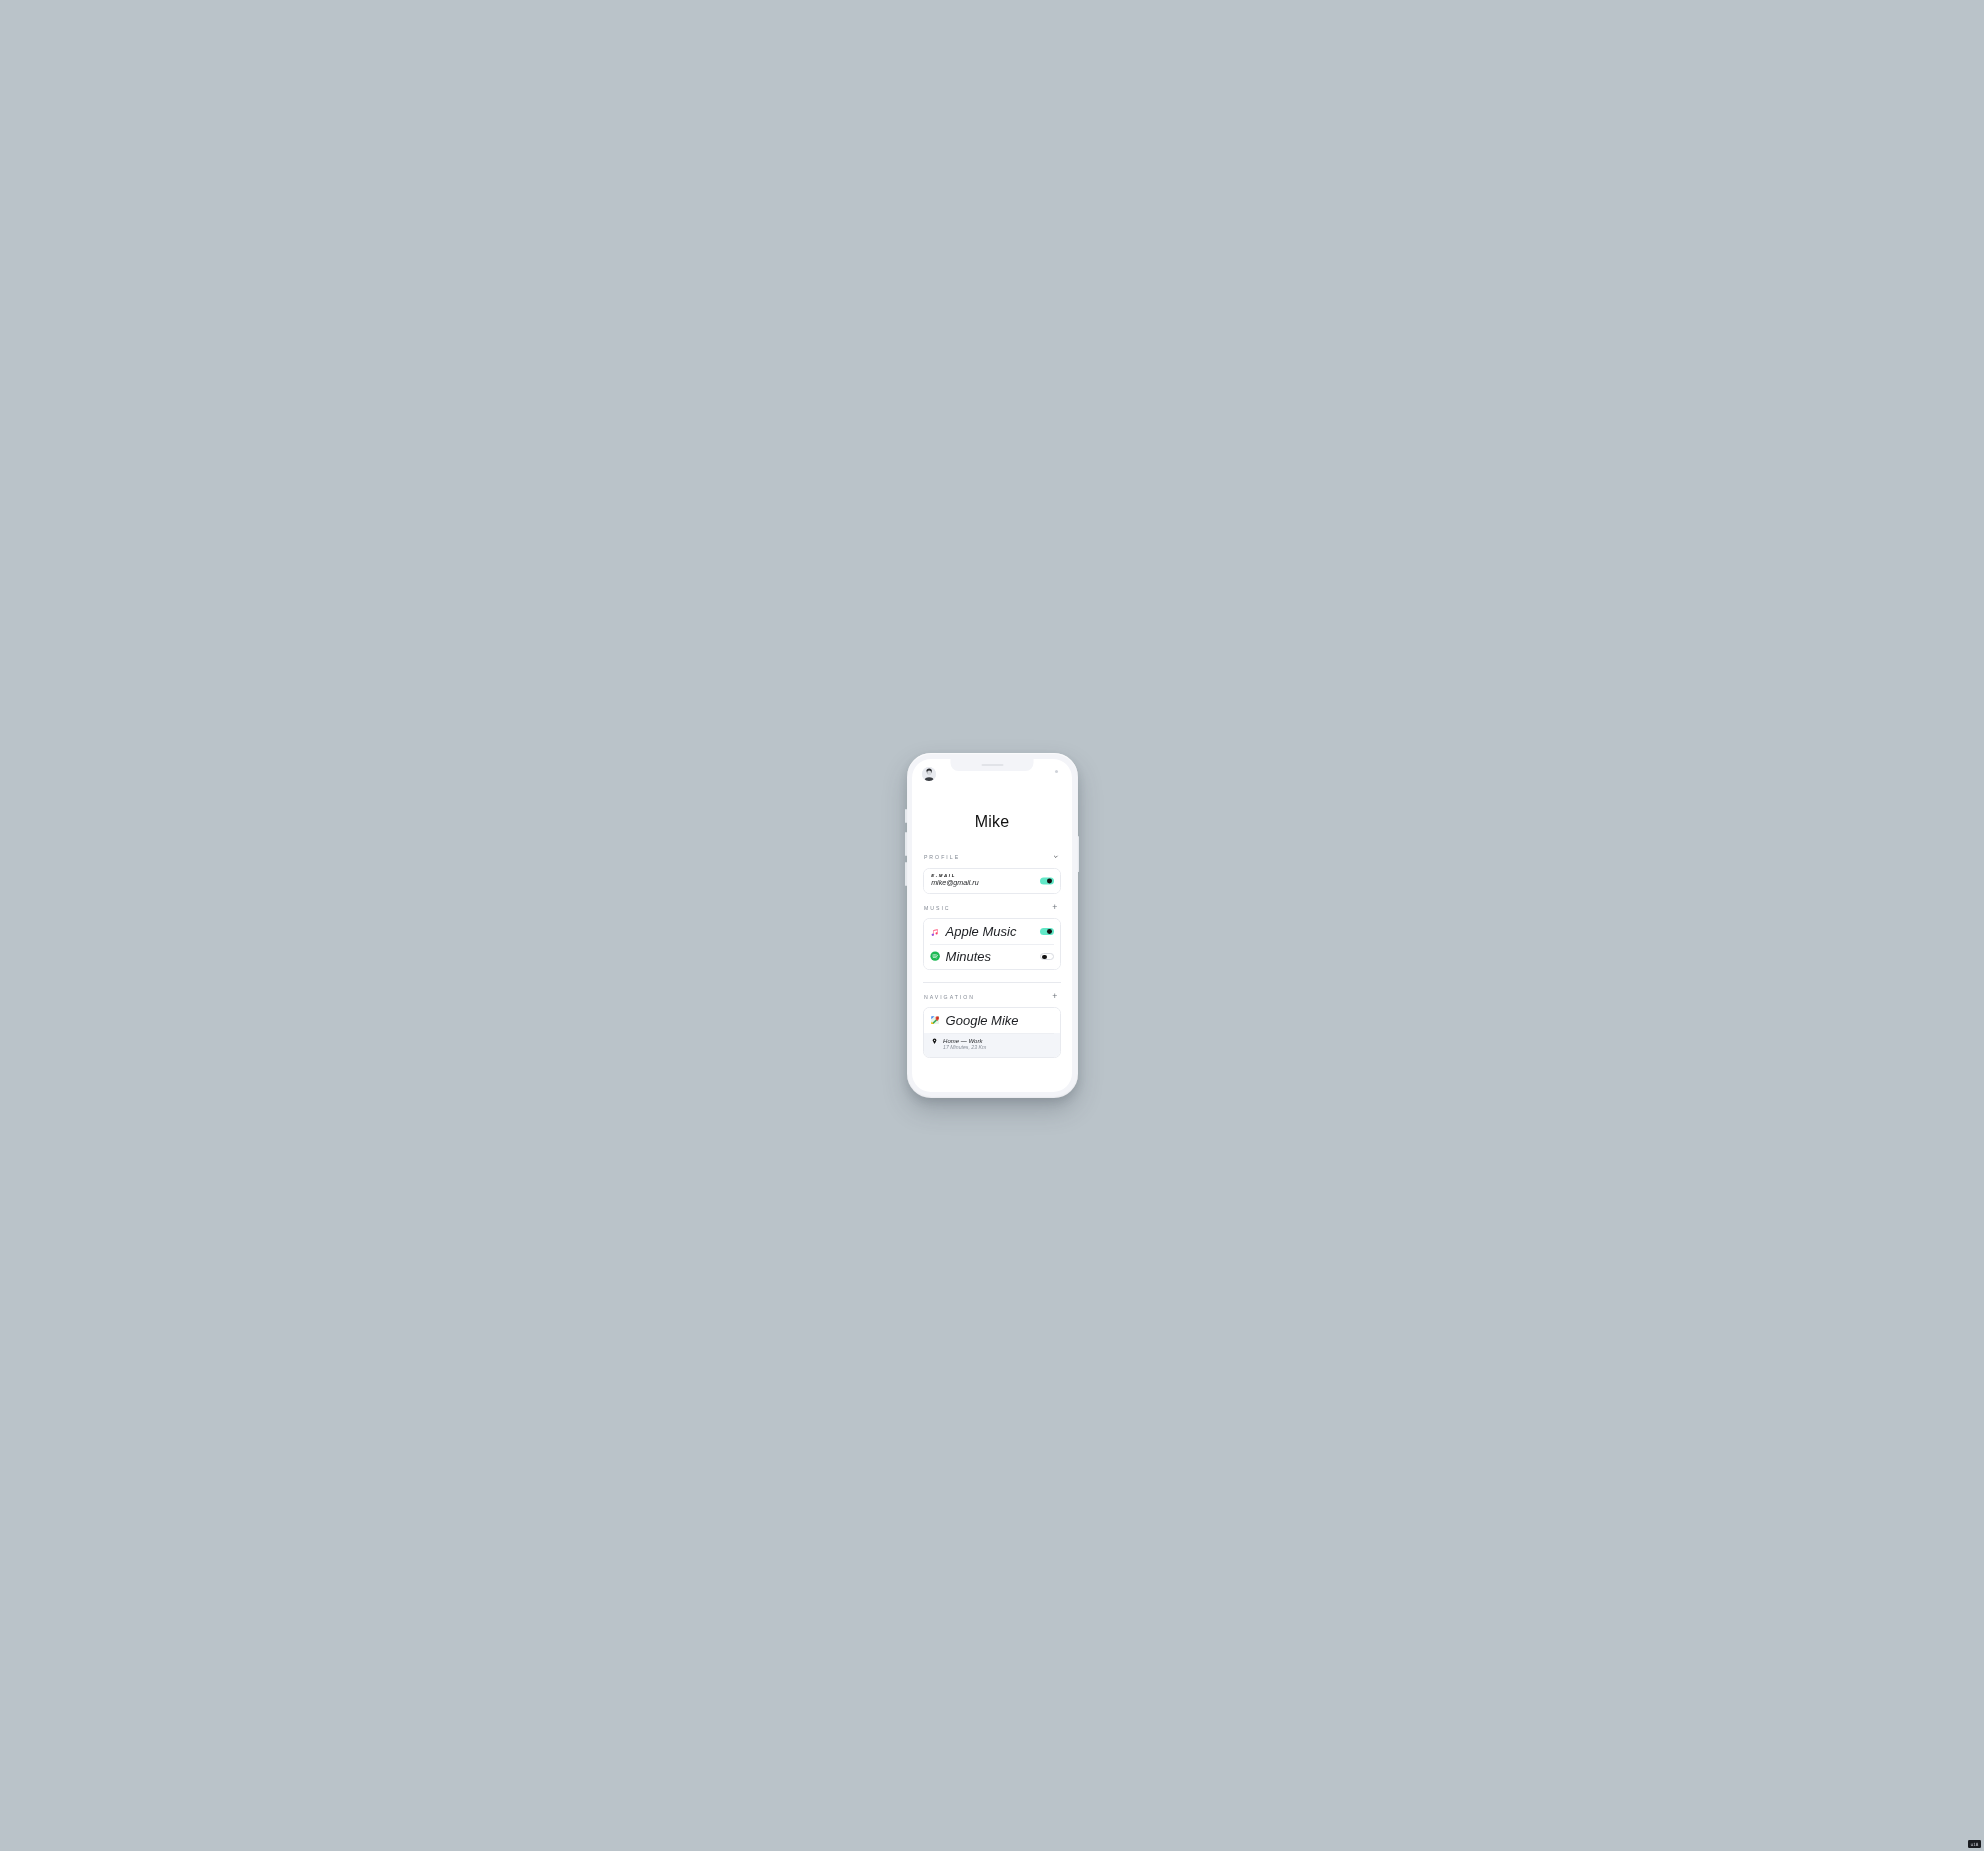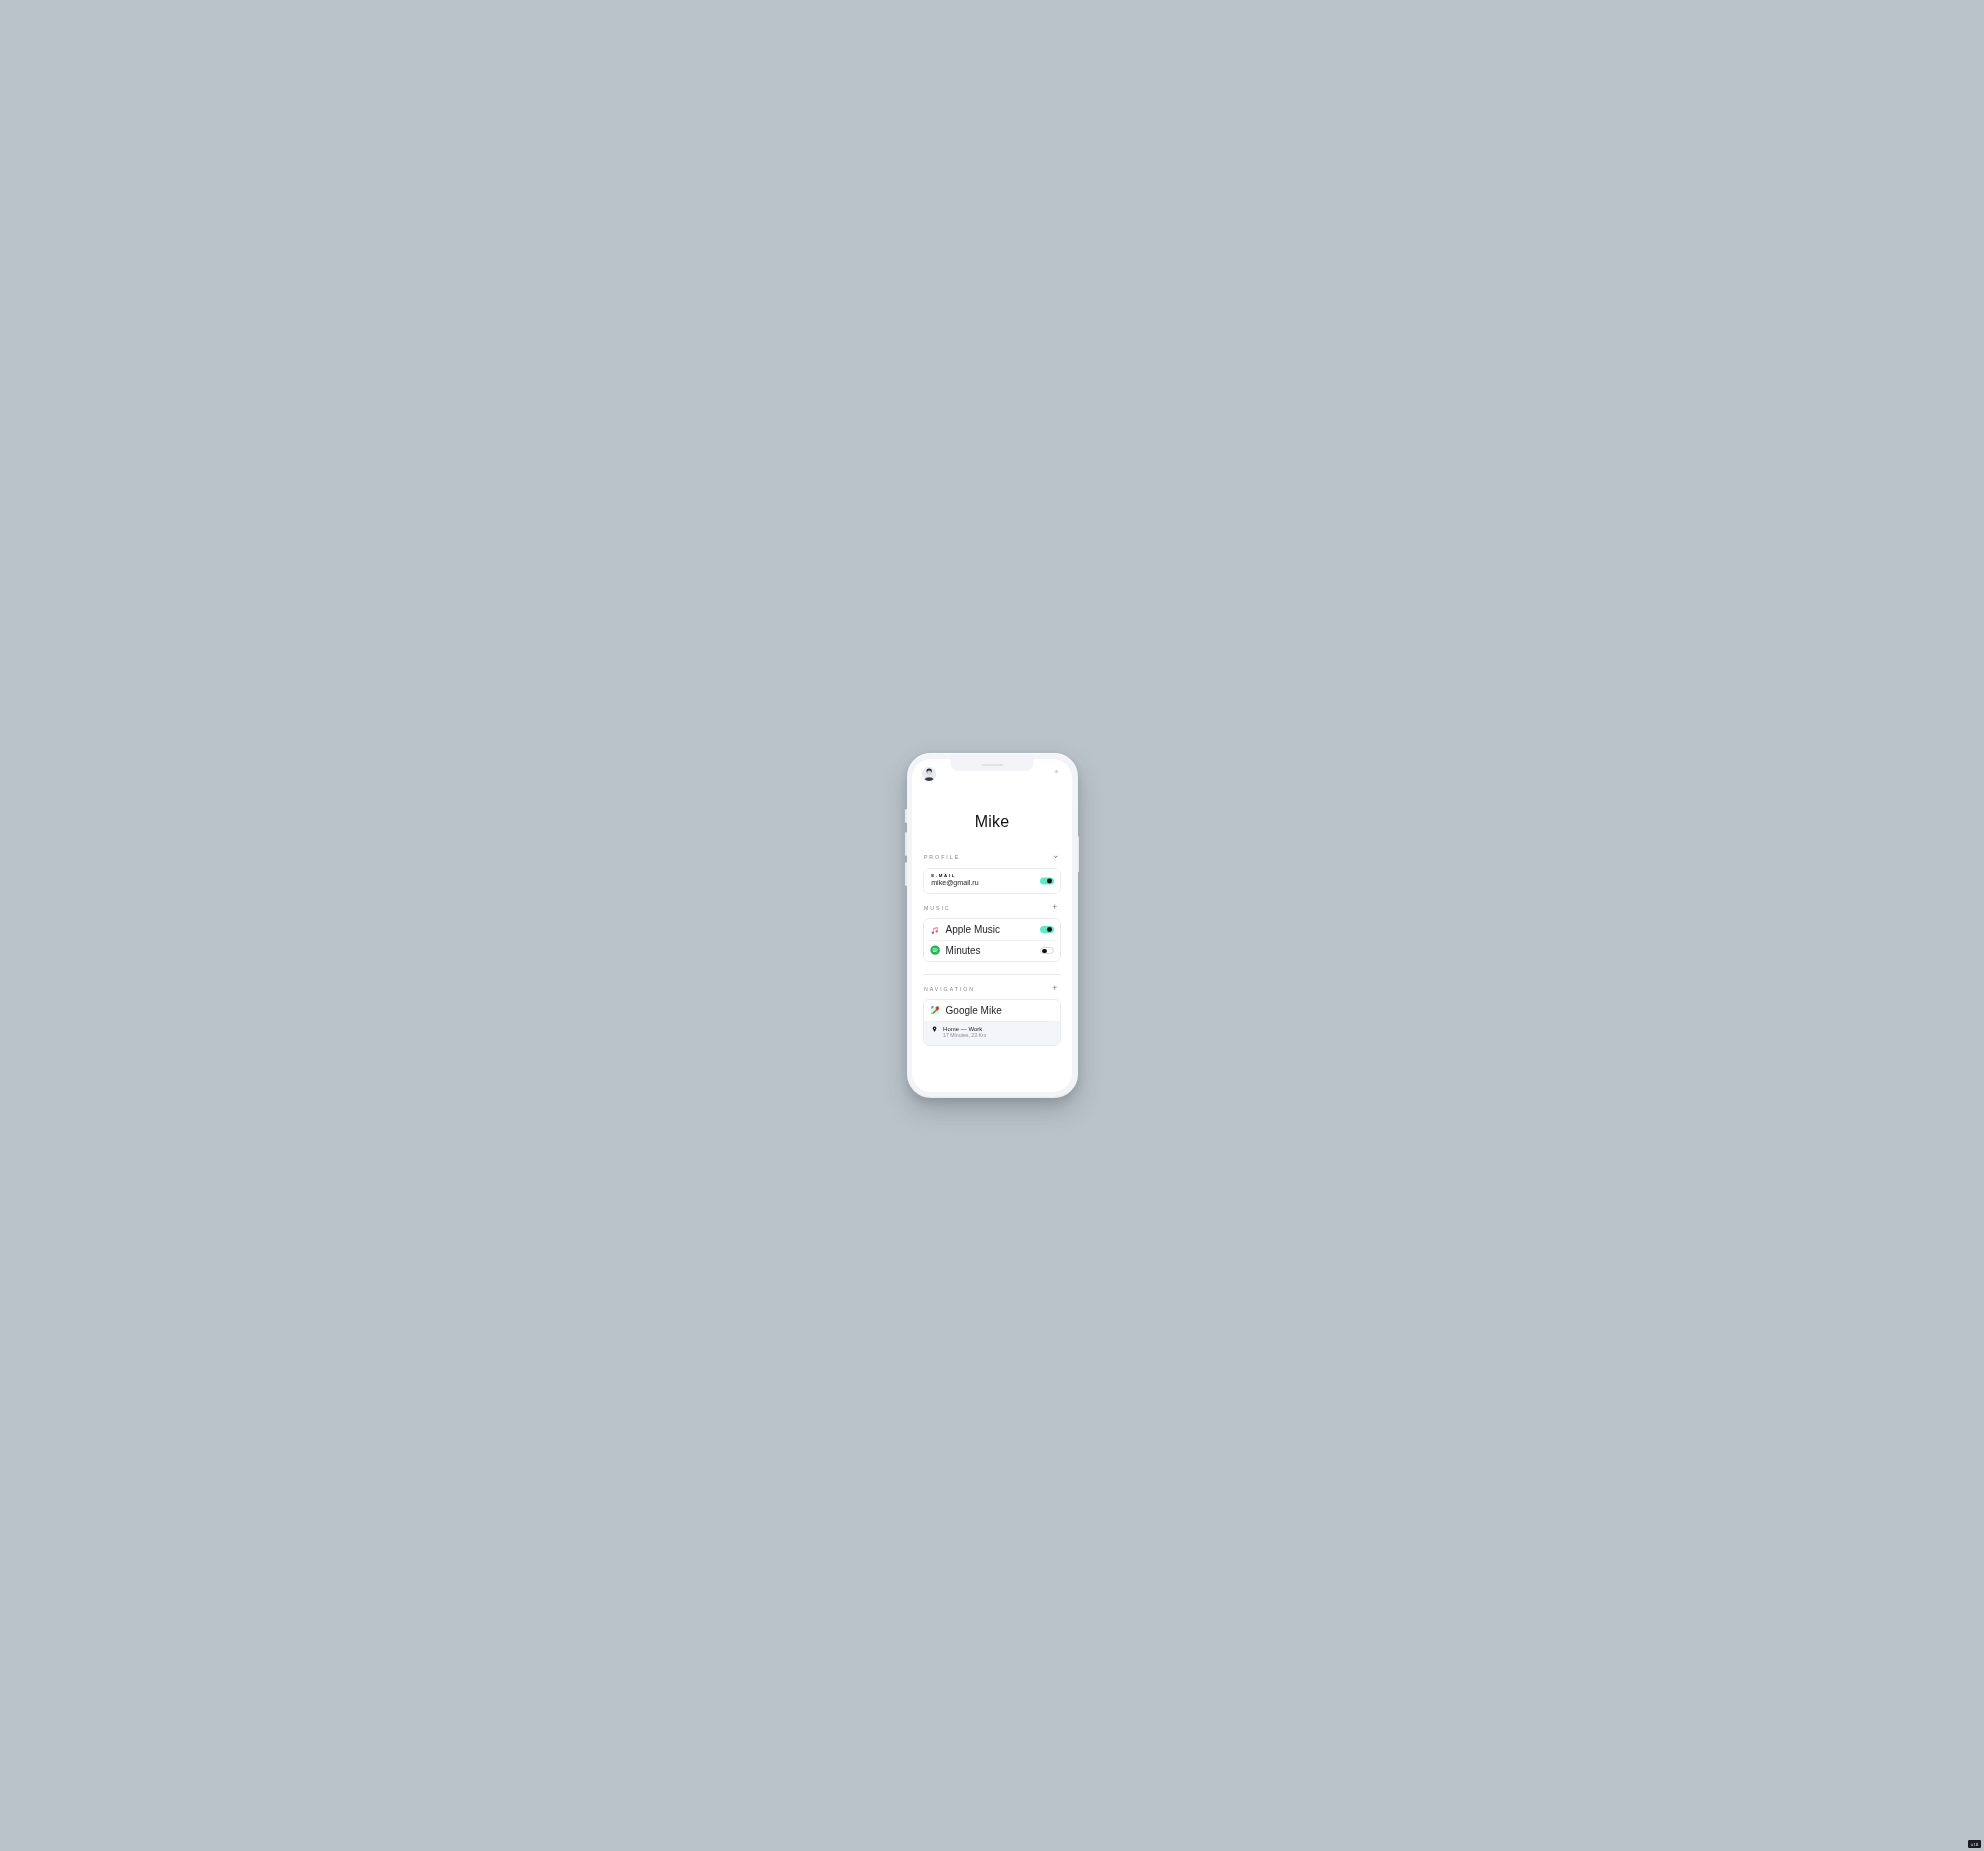--- a/index.html
+++ b/index.html
@@ -110,37 +110,38 @@
       border: 0.4px solid #e8eaef;
       border-radius: 6.4px;
       overflow: hidden;
       margin-bottom: 9.5px;
     }
     .row {
       display:flex; align-items:center;
       padding: 4.8px 6.4px;
       background: #fff;
       position: relative;
+      font-style: italic;
     }
     .row.stacked { display:block; padding: 4.8px 7.1px 5.6px; }
     .row + .row::before {
       content:"";
       position:absolute; top:0; left:5.6px; right:5.6px; height:0.4px;
       background: #edeff3;
     }
     .row.detail { background: #f3f5f9; padding: 4.8px 7.1px 6.4px 7.1px; }
 
     .label-tiny {
       font-size: 4.4px; letter-spacing: 1.6px; color:#111; font-weight:600;
       display:block; margin-bottom: 0.8px;
     }
     .value { font-size: 7.1px; color:#1b1d20; font-weight: 300; }
 
     .row .ic { width: 10.3px; height: 10.3px; flex: 0 0 10.3px; margin-right: 4.8px; display:flex; align-items:center; justify-content:center; }
-    .row .txt { font-size: 10px; color:#1c1e22; font-weight: 300; flex: 1; }
+    .row .txt { font-size: 13px; color:#1c1e22; font-weight: 300; flex: 1; }
 
     
     .toggle {
       width: 13.5px; height: 7.1px; border-radius: 4px;
       position: relative; flex: 0 0 13.5px;
     }
     .toggle .knob {
       position:absolute; top: 1.2px; width:4.8px; height:4.8px; border-radius:50%;
       background:#111;
     }

